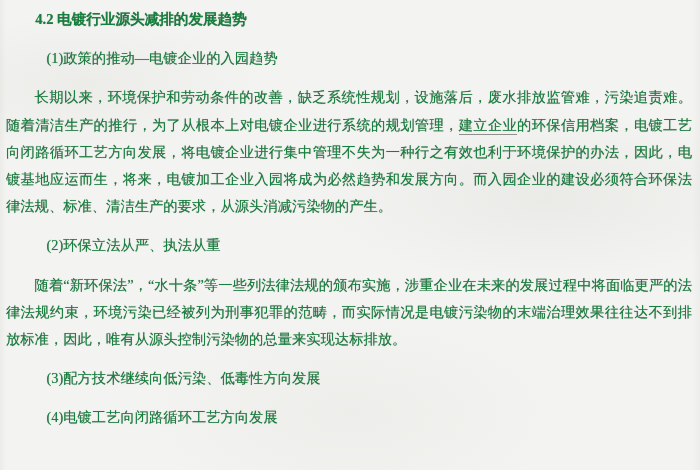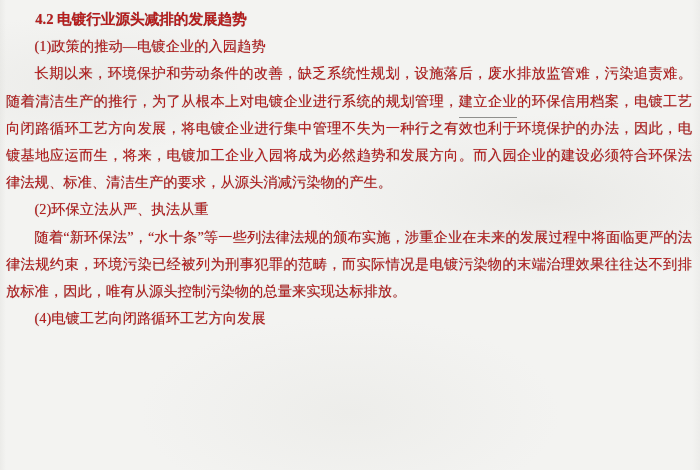--- a/index.html
+++ b/index.html
@@ -20,58 +20,59 @@
       linear-gradient(270deg, rgba(214,214,210,0.22) 0, rgba(214,214,210,0) 8px);
   }
   .page {
     box-sizing: border-box;
     width: 700px;
     height: 470px;
     padding: 6px 8px 0 6px;
     font-family: "Liberation Serif", "DejaVu Serif", serif;
     font-size: 14.3px;
     line-height: 27.2px;
-    color: #b91c1c;
+    color: #15803d;
     text-align: justify;
     text-justify: inter-ideograph;
     text-shadow: 0 0 0.7px rgba(46, 44, 43, 0.5);
   }
   .doc-heading {
     margin: 0;
     font-size: 14.6px;
     font-weight: bold;
     text-indent: 2em;
     line-height: 27.2px;
   }
   .sub-title {
-    margin: 0;
+    margin: 12px;
     text-indent: 2em;
   }
   .para {
     margin: 0;
     text-indent: 2em;
   }
   .underlined-run {
     border-bottom: 1px solid rgba(90, 90, 88, 0.65);
-    padding-bottom: 8px;
+    padding-bottom: 1px;
   }
 </style>
 </head>
 <body>
 
 <div class="page">
 
   <h1 class="doc-heading">4.2 电镀行业源头减排的发展趋势</h1>
 
   <p class="sub-title">(1)政策的推动—电镀企业的入园趋势</p>
 
   <p class="para"><span>长期以来，环境保护和劳动条件的改善，缺乏系统性规划，设施落后，废水排放监管难，污染追责难。随着清洁生产的推行，为了从根本上对电镀企业进行系统的规划管理，</span><span class="underlined-run">建立企业</span><span>的环保信用档案，电镀工艺向闭路循环工艺方向发展，将电镀企业进行集中管理不失为一种行之有效也利于环境保护的办法，因此，电镀基地应运而生，将来，电镀加工企业入园将成为必然趋势和发展方向。而入园企业的建设必须符合环保法律法规、标准、清洁生产的要求，从源头消减污染物的产生。</span></p>
 
   <p class="sub-title">(2)环保立法从严、执法从重</p>
 
   <p class="para">随着“新环保法”，“水十条”等一些列法律法规的颁布实施，涉重企业在未来的发展过程中将面临更严的法律法规约束，环境污染已经被列为刑事犯罪的范畴，而实际情况是电镀污染物的末端治理效果往往达不到排放标准，因此，唯有从源头控制污染物的总量来实现达标排放。</p>
 
+  <p class="sub-title">(3)配方技术继续向低污染、低毒性方向发展</p>
 
 
   <p class="sub-title">(4)电镀工艺向闭路循环工艺方向发展</p>
 
 
 </div>
 
 </body></html>

